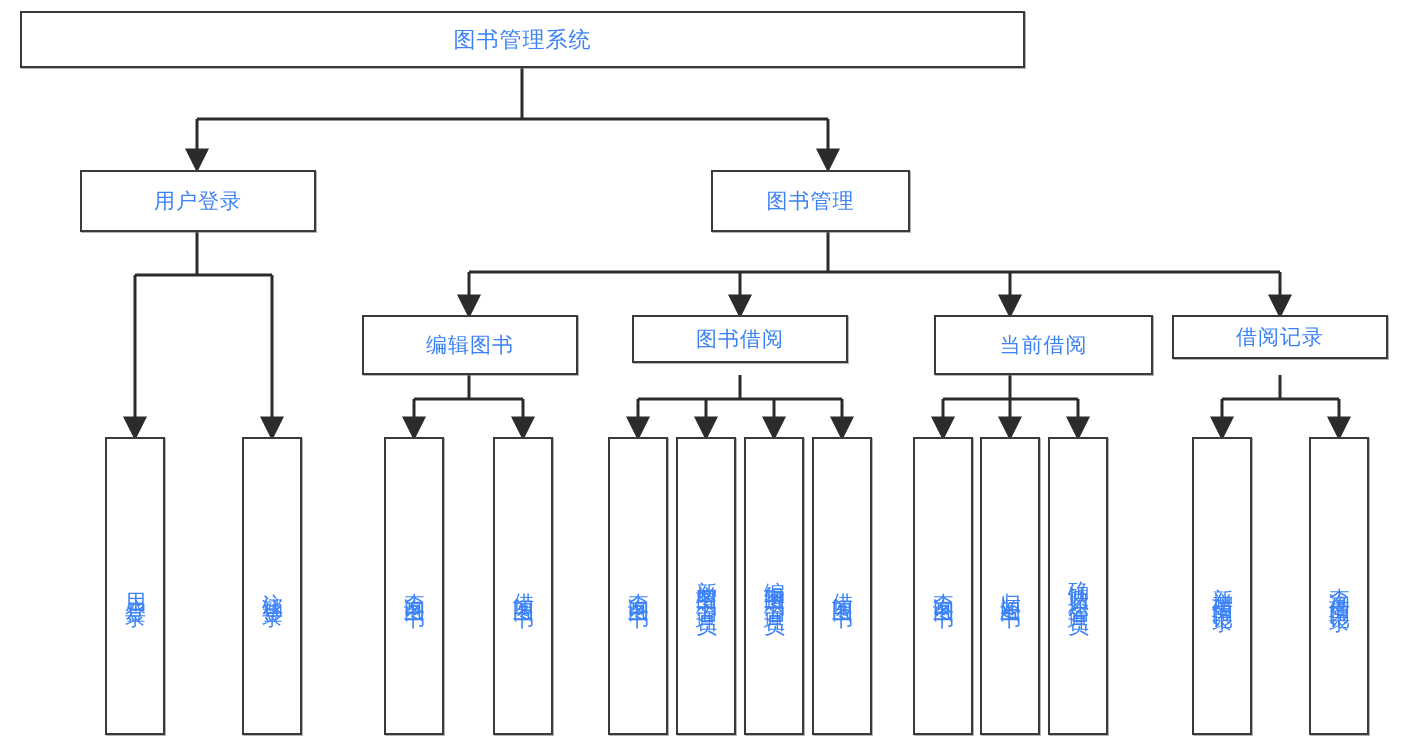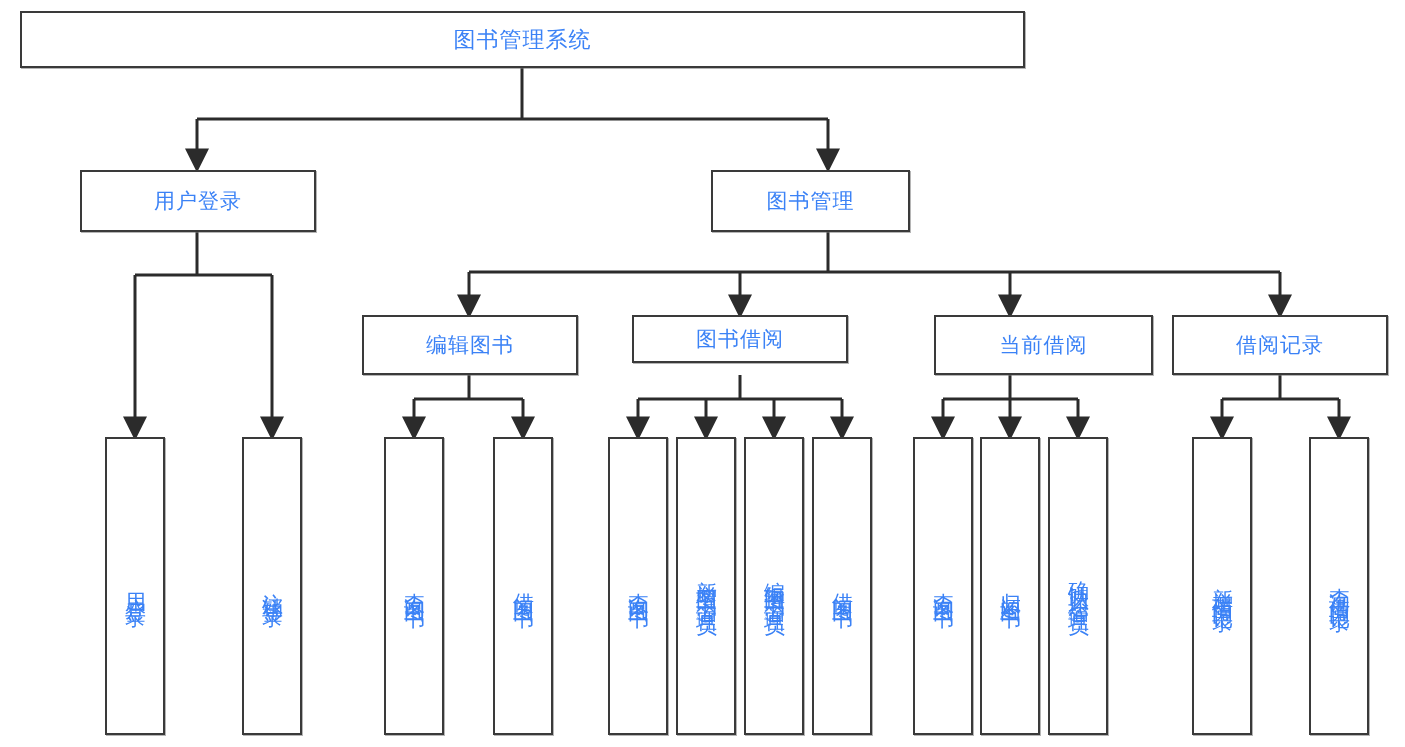--- a/index.html
+++ b/index.html
@@ -137,21 +137,21 @@
 
   <div class="node h" style="left:362px; top:315px; width:216px; height:60px;">
     <span>编辑图书</span>
   </div>
   <div class="node h" style="left:632px; top:315px; width:216px; height:48px;">
     <span>图书借阅</span>
   </div>
   <div class="node h" style="left:934px; top:315px; width:219px; height:60px;">
     <span>当前借阅</span>
   </div>
-  <div class="node h" style="left:1172px; top:315px; width:216px; height:60px;">
+  <div class="node h" style="left:1172px; top:315px; width:216px; height:44px;">
     <span>借阅记录</span>
   </div>
 
   <div class="node v" style="left:105px; top:437px; width:60px; height:298px;">
     <span class="vtext">用户登录</span>
   </div>
   <div class="node v" style="left:242px; top:437px; width:60px; height:298px;">
     <span class="vtext">注销登录</span>
   </div>
 

